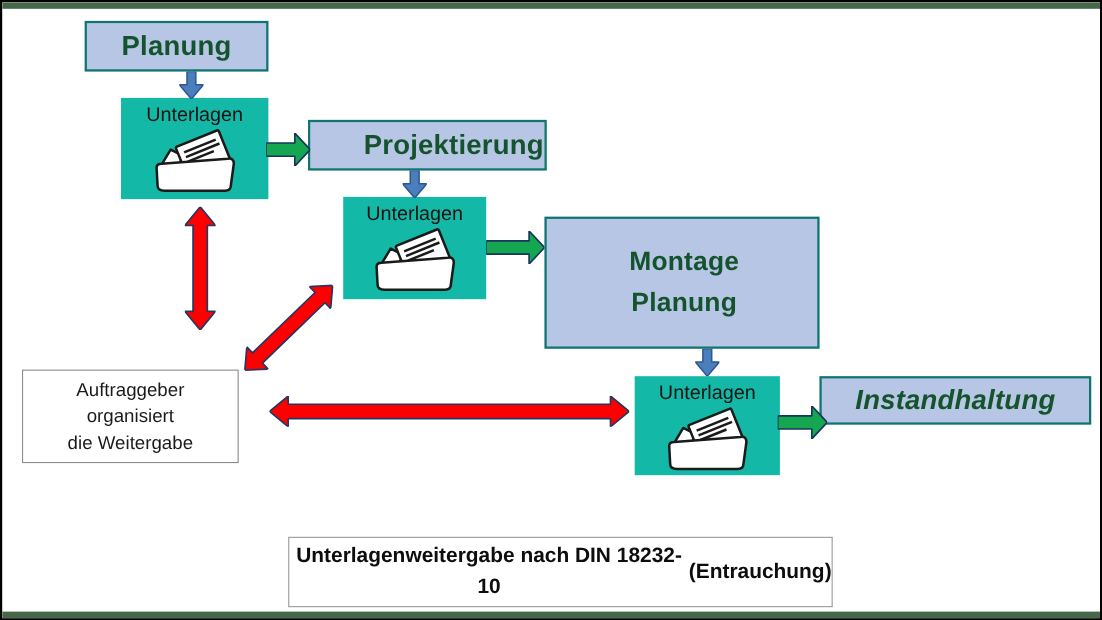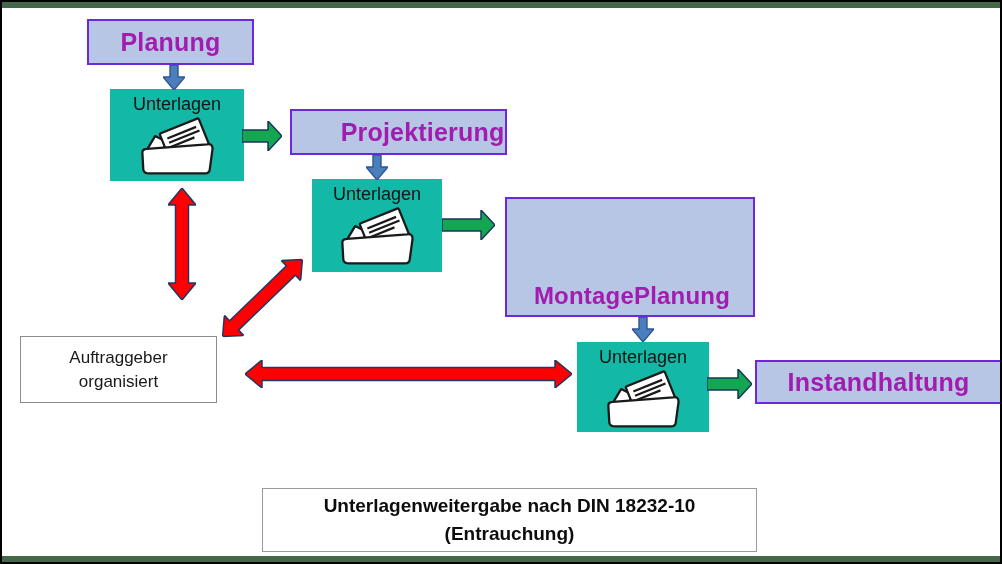--- a/index.html
+++ b/index.html
@@ -7,46 +7,46 @@
   .frame{
     position:relative;width:1002px;height:564px;box-sizing:border-box;
     background:#ffffff;border:2px solid #000000;overflow:hidden;
   }
   .accent-bar{position:absolute;left:0;right:0;height:6px;background:#46684a;}
   .accent-bar.top{top:0;}
   .accent-bar.bottom{bottom:0;}
   .canvas{position:absolute;inset:0;}
   .stage-box{
     position:absolute;box-sizing:border-box;
-    background:#b6c6e4;border:2px solid #6d28d9;
-    color:#a21caf;font-weight:bold;
+    background:#b6c6e4;border:2px solid #0f766e;
+    color:#14532d;font-weight:bold;
     display:flex;align-items:center;justify-content:center;
-    font-size:25px;letter-spacing:.2px;margin-left:10px;
+    font-size:25px;letter-spacing:.2px;
   }
   .stage-box.multiline{
-    flex-direction:row;align-items:flex-end;justify-content:center;
+    flex-direction:column;align-items:center;justify-content:center;
     padding-left:4px;line-height:38px;font-size:24px;
   }
   .unterlagen-box{
     position:absolute;box-sizing:border-box;background:#14b8a6;
     display:flex;flex-direction:column;align-items:center;
     padding-top:5px;color:#141414;
   }
   .unterlagen-label{font-size:18px;font-weight:normal;}
   .doc-icon{margin-top:1px;}
   .plain-box{
     position:absolute;box-sizing:border-box;background:#ffffff;
     border:1px solid #8c8c8c;color:#1a1a1a;
     display:flex;flex-direction:column;align-items:center;justify-content:center;
     font-size:17px;line-height:24px;text-align:center;
   }
   .caption-box{
     position:absolute;box-sizing:border-box;background:#ffffff;
     border:1px solid #9a9a9a;color:#0d0d0d;font-weight:bold;
-    display:flex;flex-direction:column;align-items:center;justify-content:center;
+    display:flex;flex-direction:row;align-items:center;justify-content:center;
     font-size:19px;line-height:28px;text-align:center;
   }
   .arrow{position:absolute;}
   svg{display:block;}
 </style>
 </head>
 <body>
 
 <div class="frame">
   <div class="accent-bar top"></div>
@@ -60,21 +60,21 @@
 
     <div class="stage-box" style="left:278px;top:107px;width:217px;height:46px;padding-left:48px;">
       <span>Projektierung</span>
     </div>
 
     <div class="stage-box multiline" style="left:493px;top:195px;width:250px;height:120px;">
       <span>Montage</span>
       <span>Planung</span>
     </div>
 
-    <div class="stage-box" style="left:743px;top:358px;width:247px;height:44px;">
+    <div class="stage-box" style="left:743px;top:340px;width:247px;height:44px;font-style:italic;">
       <span>Instandhaltung</span>
     </div>
 
     <div class="unterlagen-box" style="left:108px;top:87px;width:134px;height:92px;">
       <span class="unterlagen-label">Unterlagen</span>
       <svg class="doc-icon" width="94" height="62" viewBox="0 0 100 68">
         <g fill="#ffffff" stroke="#1a1a1a" stroke-width="2.5" stroke-linejoin="round">
           <polygon points="14,42 26,22 38,28 30,50"></polygon>
           <g transform="rotate(-22 58 28)">
             <rect x="36" y="10" width="46" height="32" rx="1.5"></rect>
@@ -112,23 +112,24 @@
             <rect x="36" y="10" width="46" height="32" rx="1.5"></rect>
             <line x1="42" y1="18" x2="76" y2="18"></line>
             <line x1="42" y1="23" x2="78" y2="23"></line>
             <line x1="42" y1="28" x2="70" y2="28"></line>
           </g>
           <path d="M12,40 Q12,36 17,36 L83,31 Q89,30 89,36 L86,58 Q86,63 80,63 L20,63 Q13,63 13,58 Z"></path>
         </g>
       </svg>
     </div>
 
-    <div class="plain-box" style="left:18px;top:334px;width:197px;height:67px;">
+    <div class="plain-box" style="left:18px;top:334px;width:197px;height:85px;">
       <span>Auftraggeber</span>
       <span>organisiert</span>
+      <span>die Weitergabe</span>
     </div>
 
     <div class="caption-box" style="left:260px;top:486px;width:495px;height:64px;">
       <span>Unterlagenweitergabe nach DIN 18232-10</span>
       <span>(Entrauchung)</span>
     </div>
 
     <svg class="arrow" style="left:161px;top:63px;" width="22" height="25" viewBox="0 0 22 25">
       <polygon points="7,0 15,0 15,12 22,12 11,25 0,12 7,12" fill="#4a7ebc" stroke="#2e5793" stroke-width="1.4" stroke-linejoin="round"></polygon>
     </svg>

